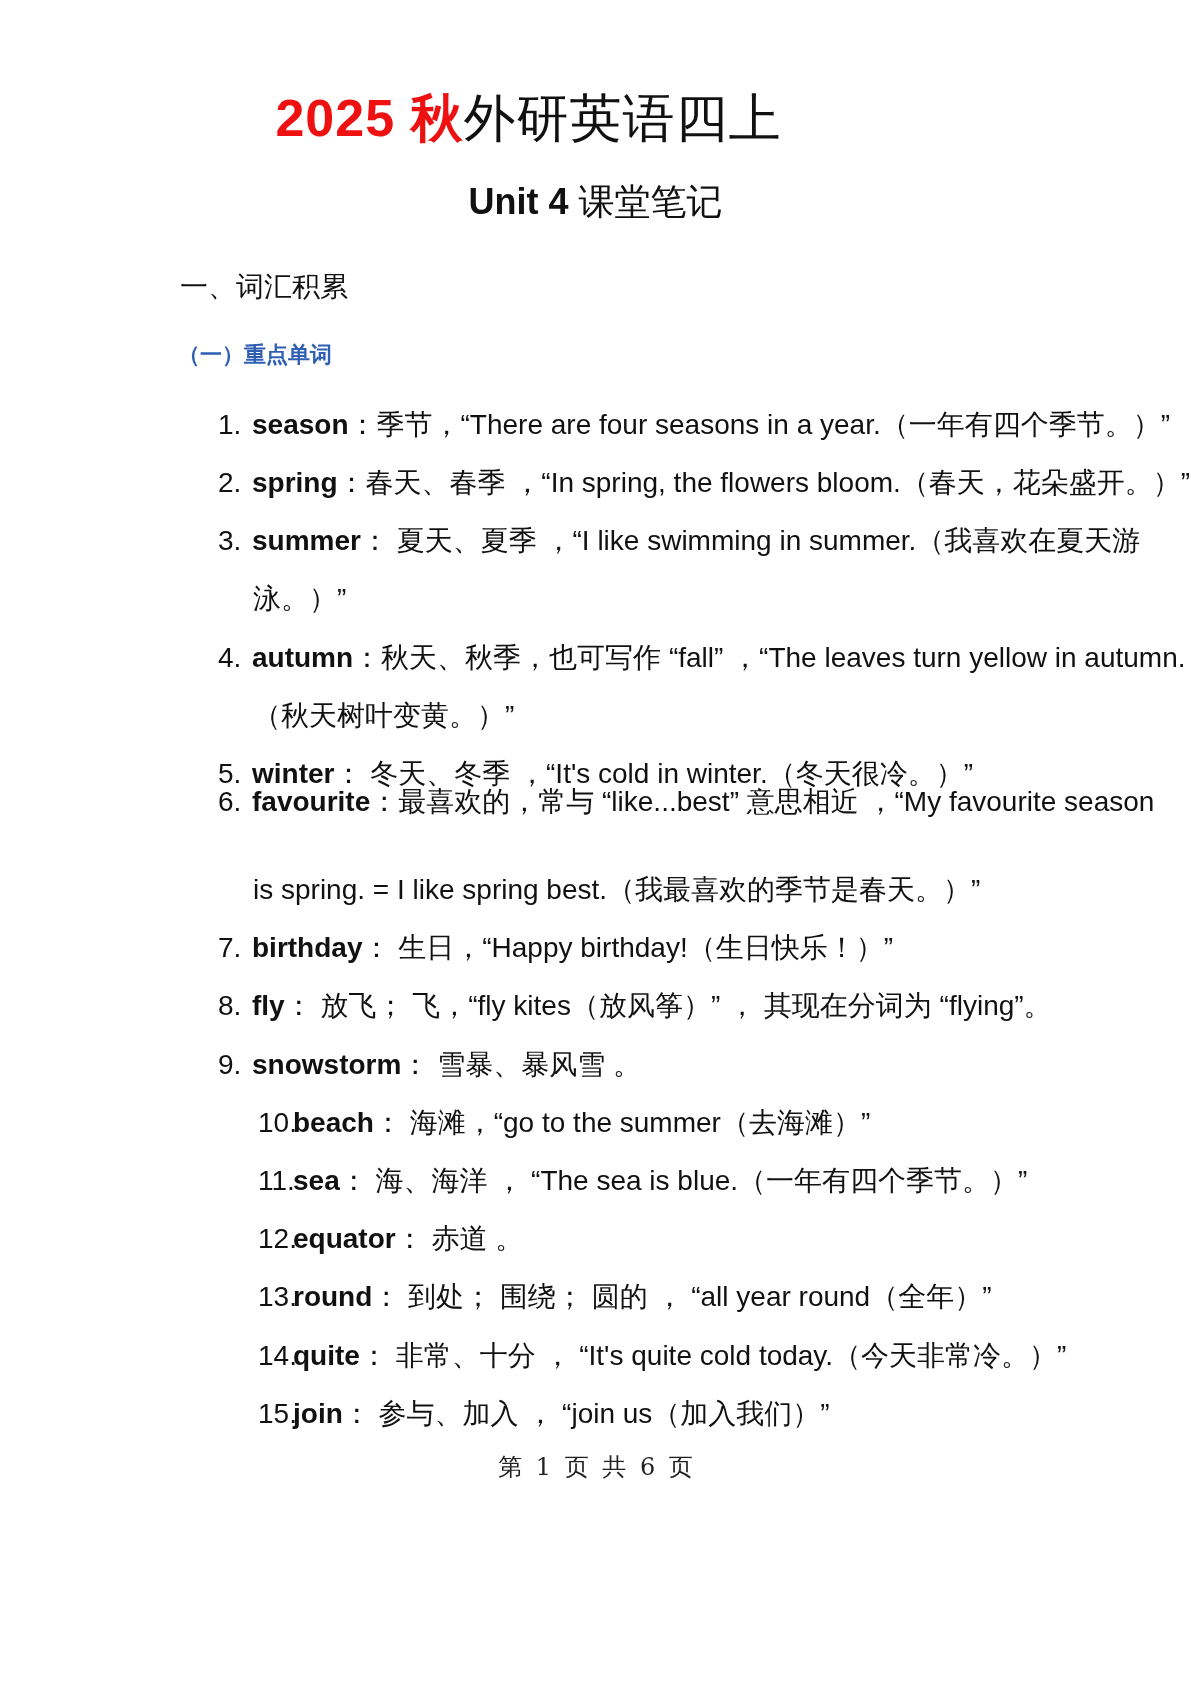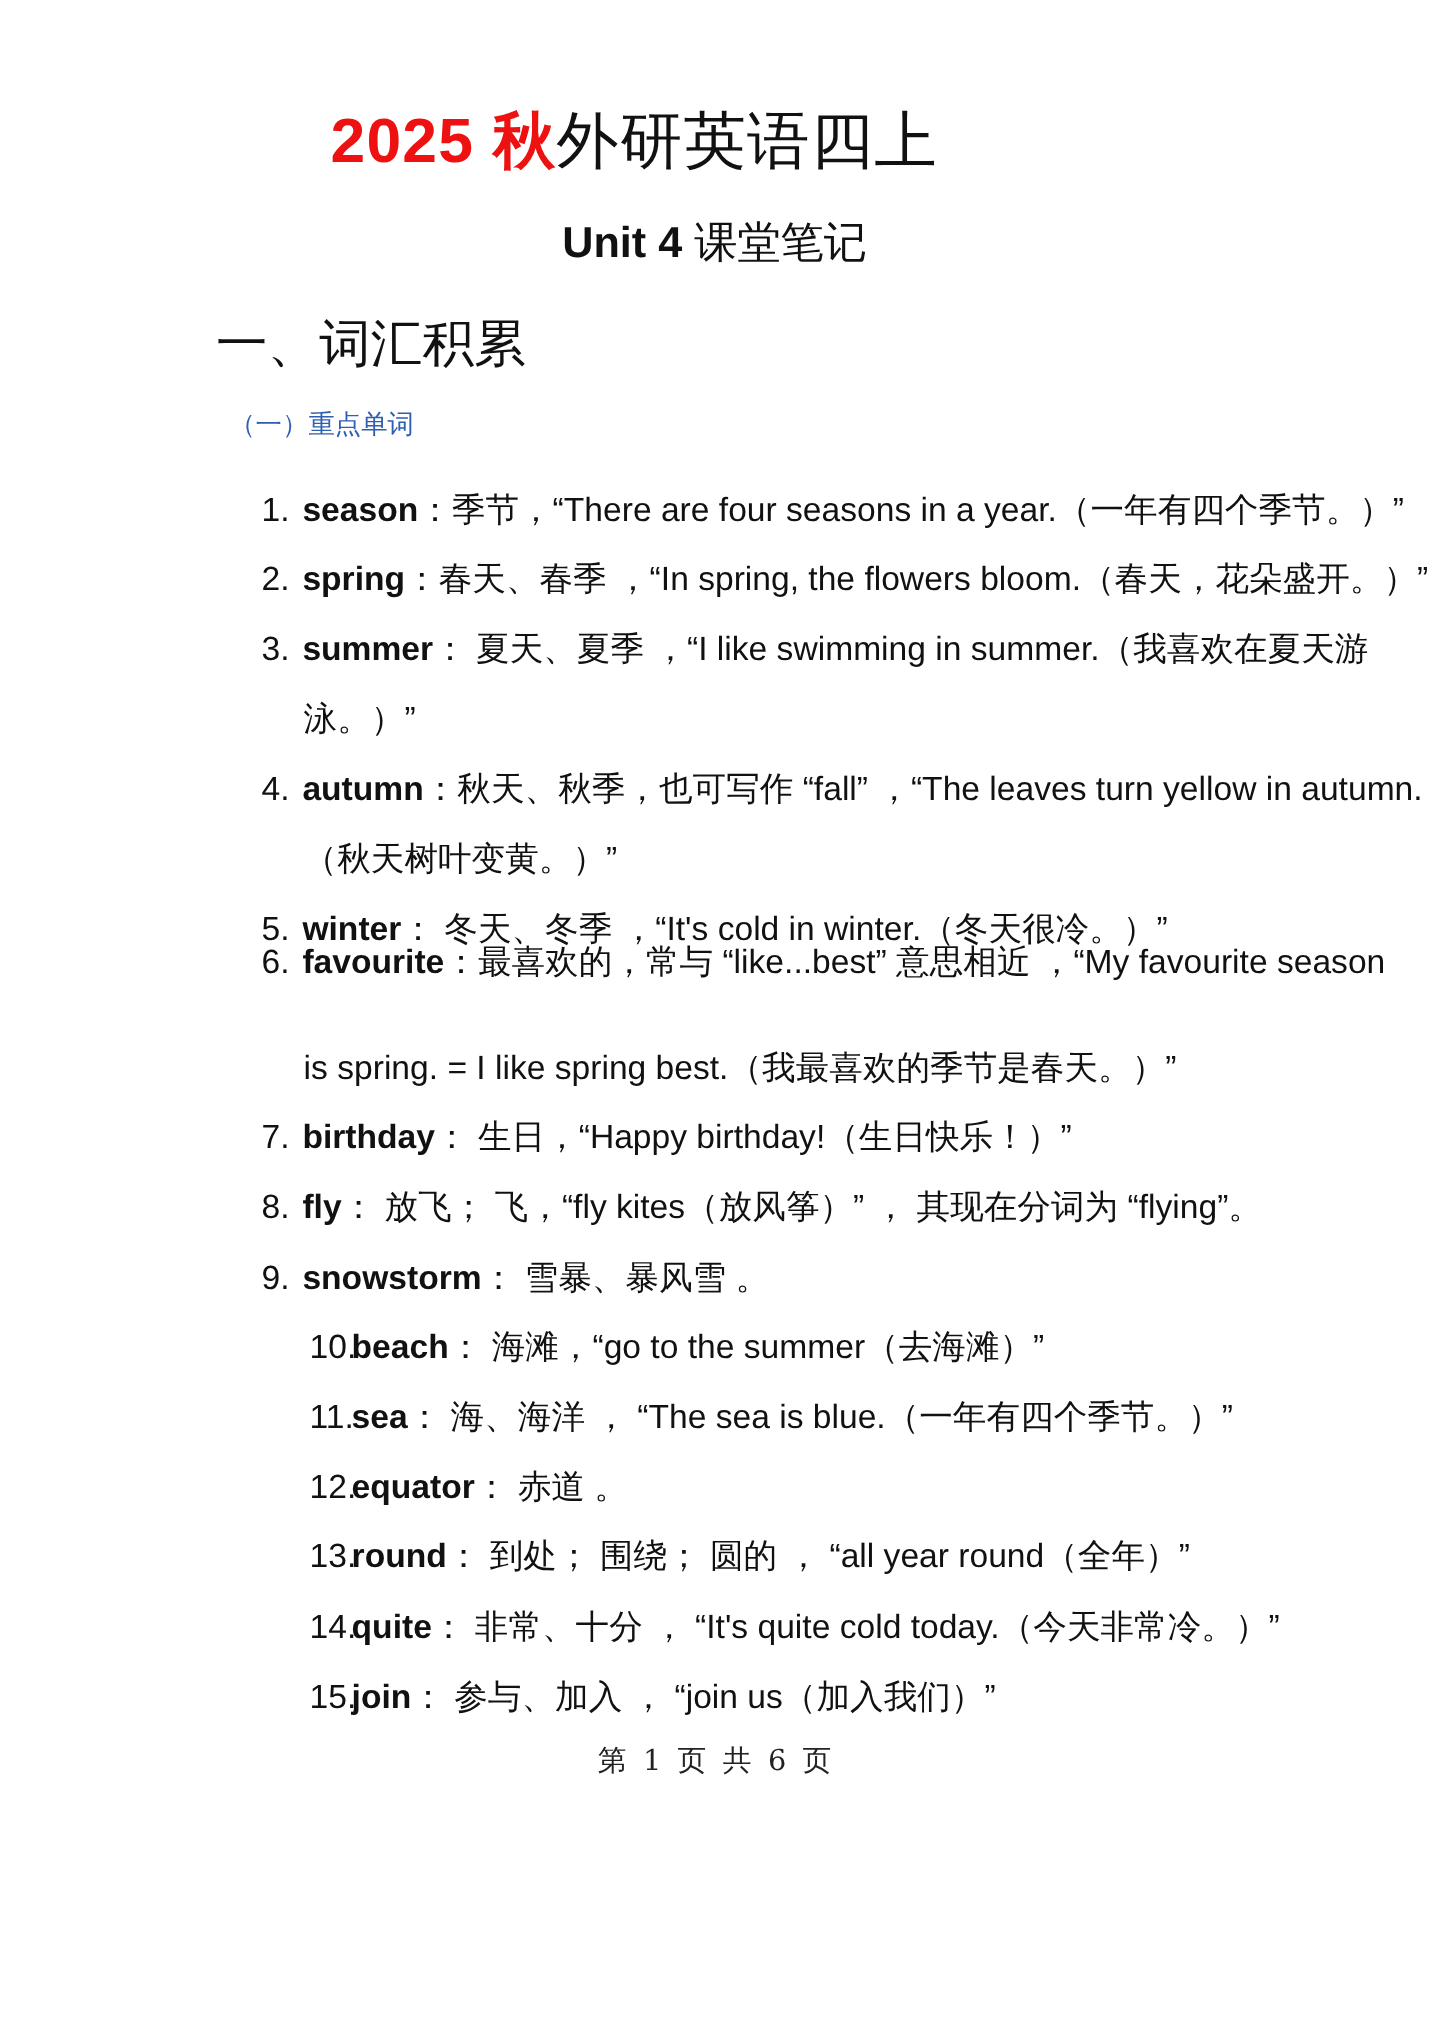--- a/index.html
+++ b/index.html
@@ -5,24 +5,24 @@
   html, body { margin: 0; padding: 0; background: #ffffff; }
   body { width: 1191px; height: 1684px; position: relative; overflow: hidden;
          font-family: "Liberation Sans", "DejaVu Sans", sans-serif; color: #111; }
   .title { position: absolute; top: 88px; left: 0; width: 1057px; text-align: center;
            font-size: 52px; font-weight: bold; line-height: 60px; letter-spacing: 1px; }
   .title .red { color: #ee1111; }
   .title .black { color: #111; font-weight: normal; font-family: "DejaVu Serif", serif; }
   .subtitle { position: absolute; top: 180px; left: 0; width: 1191px; text-align: center;
               font-size: 36px; font-weight: bold; line-height: 44px; }
   .subtitle .cn { font-weight: normal; font-family: "DejaVu Serif", serif; }
-  .section { position: absolute; top: 265px; left: 180px; font-size: 43px; line-height: 44px;
+  .section { position: absolute; top: 265px; left: 180px; font-size: 28px; line-height: 44px;
              font-family: "DejaVu Serif", serif; }
-  .subsection { position: absolute; top: 340px; left: 191px; font-size: 22px; line-height: 30px;
-                color: #2f5fb3; font-weight: normal; font-family: "DejaVu Sans", sans-serif; }
+  .subsection { position: absolute; top: 340px; left: 178px; font-size: 22px; line-height: 30px;
+                color: #2f5fb3; font-weight: bold; font-family: "DejaVu Sans", sans-serif; }
   .list { position: absolute; top: 0; left: 0; }
   .line { position: absolute; left: 218px; font-size: 28px; line-height: 30px; white-space: nowrap;
           font-family: "Liberation Sans", sans-serif; color: #111; }
   .num { display: inline-block; width: 34px; }
   .num.wide { width: 35px; margin-left: 40px; }
   .word { font-weight: bold; }
   .cont { left: 253px; }
   .footer { position: absolute; top: 1454px; left: 0; width: 1191px; text-align: center;
             font-size: 24px; line-height: 26px; font-family: "DejaVu Serif", serif; color: #222;
             word-spacing: 6px; }

